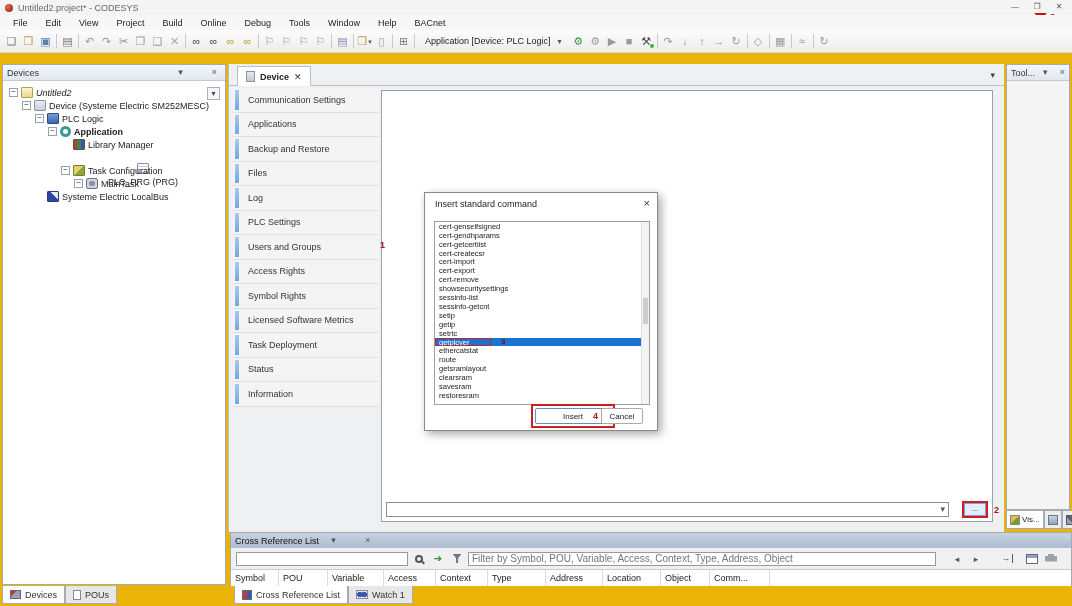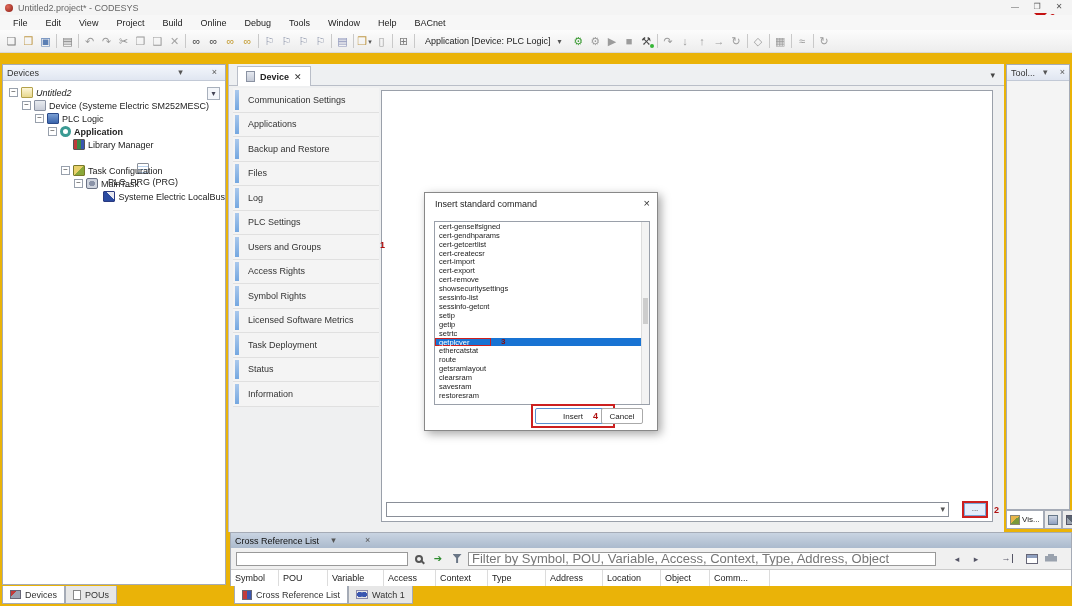--- a/index.html
+++ b/index.html
@@ -96,21 +96,21 @@
   .crl-head{height:15px;background:linear-gradient(#c9d4e2,#abbacd);display:flex;align-items:center;
             font-size:9px;color:#111;padding:0 4px;gap:4px;}
   .crl-toolbar{height:21px;display:flex;align-items:center;gap:3px;padding:0 5px;background:#f0f0f0;}
   .crl-input{width:172px;height:14px;border:1px solid #999;background:#fff;font-size:8px;padding:0 3px;
              font-family:"Liberation Sans","DejaVu Sans",sans-serif;}
   .btn16{width:16px;height:16px;display:flex;align-items:center;justify-content:center;flex:none;}
   .i-mag{width:8px;height:8px;border:2px solid #555;border-radius:50%;position:relative;}
   .i-mag::after{content:"";position:absolute;width:5px;height:2px;background:#555;right:-4px;bottom:-2px;transform:rotate(45deg);}
   .i-green{color:#2e8b2e;font-size:10px;font-weight:bold;}
   .i-funnel{width:9px;height:9px;background:#6a7686;clip-path:polygon(0 0,100% 0,62% 45%,62% 100%,40% 100%,40% 45%);}
-  .crl-filter{width:468px;height:14px;border:1px solid #999;background:#fff;font-size:13px;color:#555;padding:0 3px;
+  .crl-filter{width:468px;height:14px;border:1px solid #999;background:#fff;font-size:10px;color:#555;padding:0 3px;
               font-family:"Liberation Sans","DejaVu Sans",sans-serif;}
   .navarrow{font-size:9px;color:#556;width:16px;text-align:center;}
   .i-goto{font-size:9px;color:#556;border-right:1px solid #556;padding-right:1px;line-height:9px;}
   .i-table{width:12px;height:10px;border:1px solid #667;background:linear-gradient(180deg,#8fa0c0 3px,#fff 3px);}
   .i-printer{width:12px;height:10px;background:#9aa2ae;
              clip-path:polygon(25% 0,75% 0,75% 25%,100% 25%,100% 80%,0 80%,0 25%,25% 25%);}
   .crl-cols{height:17px;background:#fff;border-top:1px solid #ccc;display:flex;font-size:9px;align-items:stretch;}
   .col{display:flex;align-items:center;padding-left:4px;border-right:1px solid #dcdcdc;flex:none;}
   
   .btabs{position:absolute;top:586px;height:18px;display:flex;font-size:9px;}
@@ -354,21 +354,21 @@
         <div class="trow" style="padding-left: 58px;">
           <span class="texp">−</span>
           <span class="tico ti-taskconfig"></span>
           <span class="tlab">Task Configuration</span>
         </div>
         <div class="trow" style="padding-left: 71px;">
           <span class="texp">−</span>
           <span class="tico ti-maintask"></span>
           <span class="tlab">MainTask</span>
         </div>
-        <div class="trow" style="padding-left: 24px; justify-content: flex-end;">
+        <div class="trow" style="padding-left: 32px;">
           <span class="texp hid"></span>
           <span class="tico ti-localbus"></span>
           <span class="tlab">Systeme Electric LocalBus</span>
         </div>
       </div>
   </div>
 
   <div class="tabbar">
     <div class="tab-device">
       <span class="tab-dev-icon"></span>

